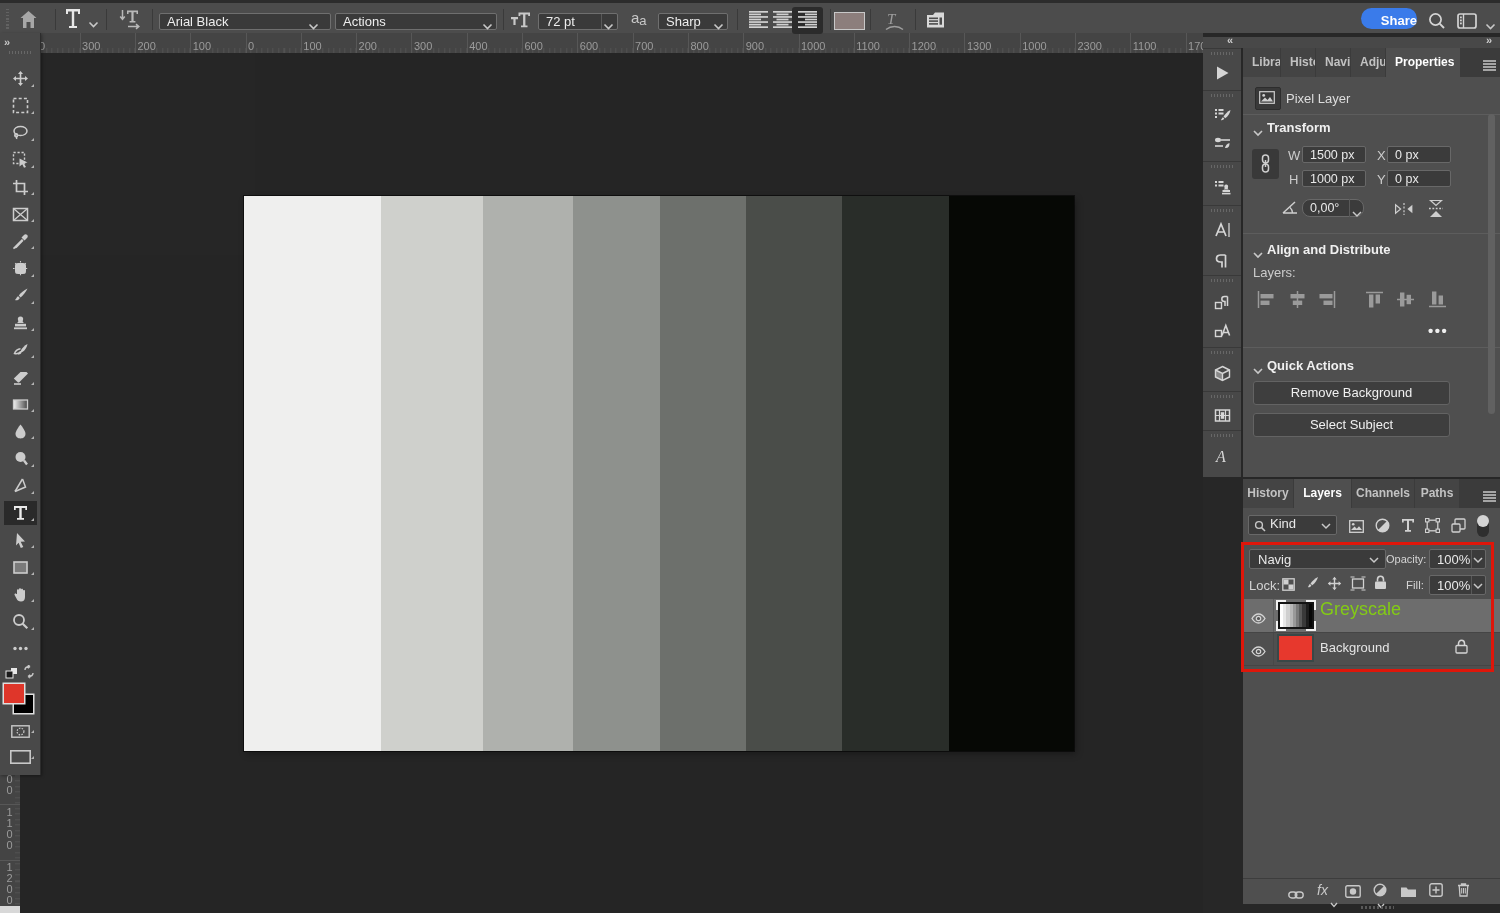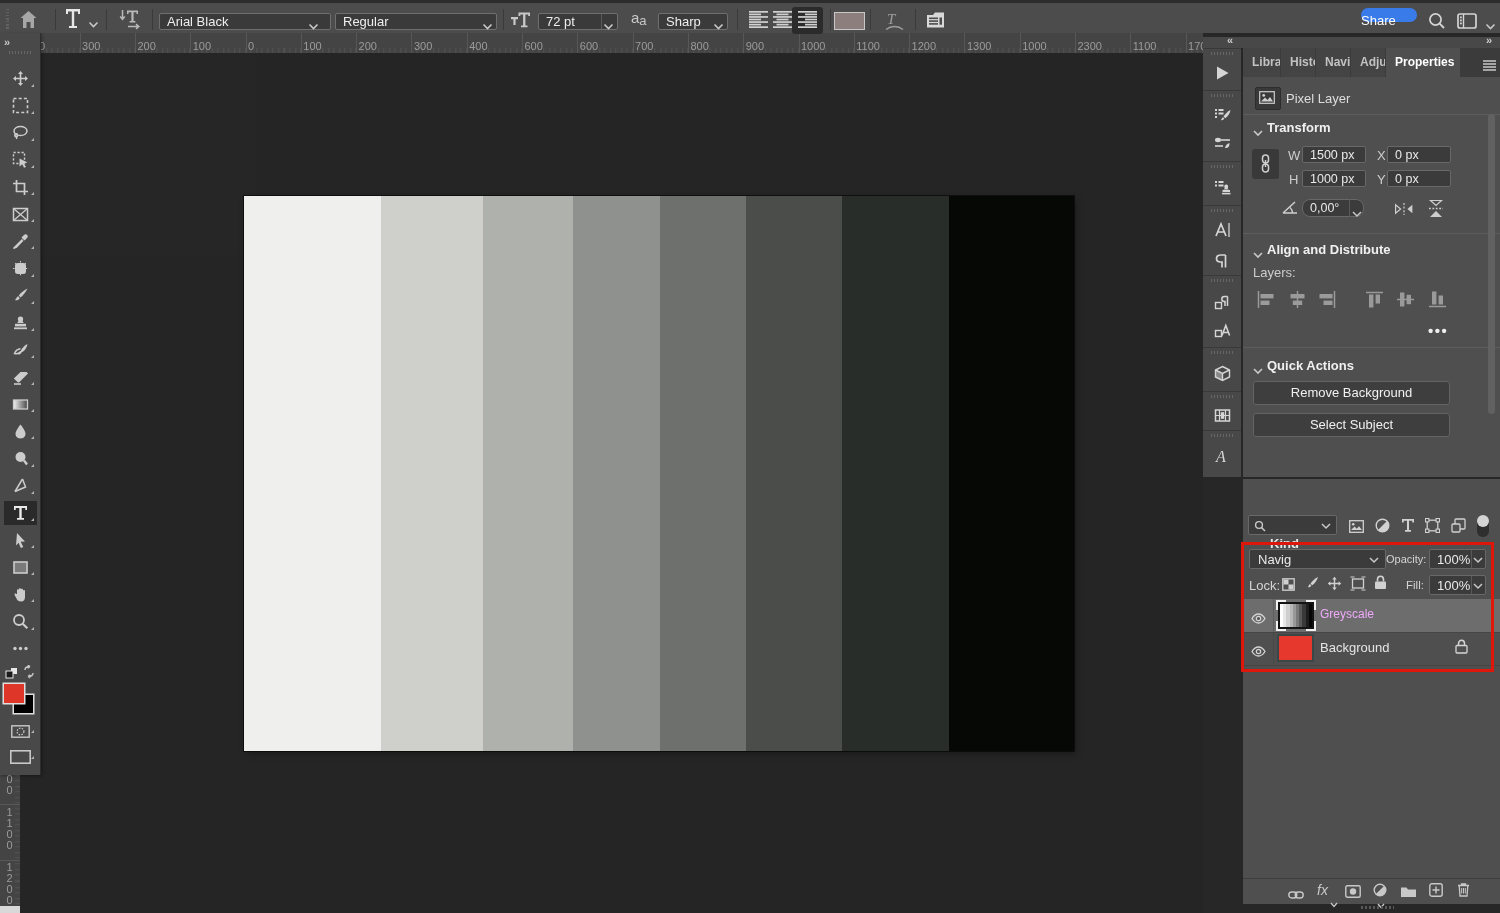--- a/index.html
+++ b/index.html
@@ -179,21 +179,21 @@
           <path d="M9 17.5 H19.5 M17 15.2 L19.8 17.5 L17 19.8" fill="none" stroke="#b9b9b9" stroke-width="1.5"></path>
         </svg></div>
 <div class="sep" style="left:152px;"></div>
 <div class="combo" style="left:159px;top:10px;width:172px;height:17px;">
         <span class="cv">Arial Black</span>
       </div>
 <div class="a" style="left:308px;top:14px;"><svg width="11" height="9" viewBox="0 0 11 9" style="">
           <path d="M1.5 2.5 L5.5 6.5 L9.5 2.5" fill="none" stroke="#c9c9c9" stroke-width="1.6"></path>
         </svg></div>
 <div class="combo" style="left:335px;top:10px;width:162px;height:17px;">
-        <span class="cv">Regular</span>
+        <span class="cv">Actions</span>
       </div>
 <div class="a" style="left:482px;top:14px;"><svg width="11" height="9" viewBox="0 0 11 9" style="">
           <path d="M1.5 2.5 L5.5 6.5 L9.5 2.5" fill="none" stroke="#c9c9c9" stroke-width="1.6"></path>
         </svg></div>
 <div class="sep" style="left:503px;"></div>
 <div class="a" style="left:510px;top:8px;"><svg width="21" height="19" viewBox="0 0 21 19" style="">
           <path d="M1 6 H8 V8.2 H5.6 V14 H3.4 V8.2 H1 Z" fill="#c9c9c9"></path>
           <path d="M8.5 1.5 H20 V5 H18.2 V3.6 H15.4 V14.5 H17.5 V16.3 H11 V14.5 H13.1 V3.6 H10.3 V5 H8.5 Z" fill="#c9c9c9"></path>
         </svg></div>
 <div class="combo" style="left:538px;top:10px;width:80px;height:17px;">
@@ -247,21 +247,21 @@
           <path d="M2 18.5 C7 14.5 14 14.5 19 18.5" fill="none" stroke="#9f9f9f" stroke-width="1.5"></path>
         </svg></div>
 <div class="sep" style="left:915px;"></div>
 <div class="a" style="left:926px;top:8px;"><svg width="19" height="18" viewBox="0 0 19 18" style="">
           <path d="M1 4 H7 L9 1.5 H18 V16.5 H1 Z" fill="#d9d9d9"></path>
           <rect x="3" y="6.5" width="9" height="1.6" fill="#4d4d4d"></rect>
           <rect x="3" y="9.3" width="9" height="1.6" fill="#4d4d4d"></rect>
           <rect x="3" y="12.1" width="9" height="1.6" fill="#4d4d4d"></rect>
           <rect x="13.5" y="6.5" width="2.5" height="7.2" fill="#4d4d4d"></rect>
         </svg></div>
-<div class="a" style="left:1361px;top:5px;width:56px;height:14px;background:#3b7ceb;border-radius:12.5px;color:#fff;font-size:13px;font-weight:normal;text-align:left;line-height:25px;">Share</div>
+<div class="a" style="left:1361px;top:5px;width:56px;height:21px;background:#3b7ceb;border-radius:12.5px;color:#fff;font-size:13px;font-weight:bold;text-align:right;line-height:25px;">Share</div>
 <div class="a" style="left:1428px;top:9px;"><svg width="18" height="18" viewBox="0 0 18 18" style="">
           <circle cx="7.5" cy="7.5" r="5.6" fill="none" stroke="#d5d5d5" stroke-width="1.7"></circle>
           <path d="M11.7 11.7 L16 16" stroke="#d5d5d5" stroke-width="1.9"></path>
         </svg></div>
 <div class="a" style="left:1457px;top:10px;"><svg width="20" height="16" viewBox="0 0 20 16" style="">
           <rect x="1" y="1" width="18" height="14" rx="2" fill="none" stroke="#d5d5d5" stroke-width="1.7"></rect>
           <path d="M6.5 1 V15" stroke="#d5d5d5" stroke-width="1.4"></path>
           <rect x="3" y="3.5" width="1.8" height="1.8" fill="#d5d5d5"></rect>
           <rect x="3" y="6.5" width="1.8" height="1.8" fill="#d5d5d5"></rect>
           <rect x="3" y="9.5" width="1.8" height="1.8" fill="#d5d5d5"></rect>
@@ -592,26 +592,35 @@
 <div class="a" style="left:0;top:299px;width:257px;height:1px;background:#5e5e5e;"></div>
 <div class="a" style="left:10px;top:313px;"><svg width="10" height="8" viewBox="0 0 10 8" style="">
           <path d="M1 2 L5 6 L9 2" fill="none" stroke="#c9c9c9" stroke-width="1.6"></path>
         </svg></div>
 <div class="shead" style="left:24px;top:310px;">Quick Actions</div>
 <div class="btn" style="top:333px;">Remove Background</div>
 <div class="btn" style="top:365px;">Select Subject</div>
 <div class="a" style="left:245px;top:66px;width:7px;height:300px;background:#626262;border-radius:3.5px;"></div>
 </div>
 <div class="a" style="left:1243px;top:479px;width:257px;height:425px;background:#505050;">
+<div class="a" style="left:0;top:0;width:257px;height:29px;background:#3c3c3c;">
+<div class="tab" style="left:0px;width:50px;text-align:center;">History</div>
+<div class="tab on" style="left:51px;width:57px;text-align:center;">Layers</div>
+<div class="tab" style="left:109px;width:62px;text-align:center;">Channels</div>
+<div class="tab" style="left:172px;width:44px;text-align:center;">Paths</div>
+<div class="a" style="left:240px;top:9px;"><svg width="13" height="11" viewBox="0 0 13 11" style="">
+            <path d="M0 1 H13 M0 4 H13 M0 7 H13 M0 10 H13" stroke="#c9c9c9" stroke-width="1.4"></path>
+          </svg></div>
+</div>
 <div class="field" style="left:5px;top:36px;width:89px;height:20px;">
 <svg width="12" height="12" viewBox="0 0 12 12" style="position:absolute;left:5px;top:4px;">
           <circle cx="5" cy="5" r="3.4" fill="none" stroke="#c9c9c9" stroke-width="1.4"></circle>
           <path d="M7.6 7.6 L11 11" stroke="#c9c9c9" stroke-width="1.5"></path>
         </svg>
-<span style="position:absolute;left:21px;top:20px;font-size:13px;color:#e9e9e9;font-weight:bold;">Kind</span>
+<span style="position:absolute;left:21px;top:0;font-size:13px;color:#e9e9e9;">Kind</span>
 <svg width="10" height="8" viewBox="0 0 10 8" style="position:absolute;right:5px;top:6px;">
           <path d="M1 2 L5 6 L9 2" fill="none" stroke="#c9c9c9" stroke-width="1.5"></path>
         </svg>
 </div>
 <div class="a" style="left:106px;top:40px;"><svg width="15" height="13" viewBox="0 0 15 13" style="">
           <rect x="0.7" y="0.7" width="13.6" height="11.6" fill="none" stroke="#d2d2d2" stroke-width="1.3"></rect>
           <circle cx="4.2" cy="4.2" r="1.3" fill="#d2d2d2"></circle>
           <path d="M2 10 L5.5 6.5 L7.8 8.8 L10 6.2 L13 10 Z" fill="#d2d2d2"></path>
         </svg></div>
 <div class="a" style="left:132px;top:39px;"><svg width="15" height="15" viewBox="0 0 15 15" style="">
@@ -695,21 +704,21 @@
 <div class="a" style="left:3.2px;top:0;width:3.3px;height:23px;background:#e8e8e8;"></div>
 <div class="a" style="left:6.4px;top:0;width:3.3px;height:23px;background:#d0d0d0;"></div>
 <div class="a" style="left:9.6px;top:0;width:3.3px;height:23px;background:#b8b8b8;"></div>
 <div class="a" style="left:12.8px;top:0;width:3.3px;height:23px;background:#9a9a9a;"></div>
 <div class="a" style="left:16.0px;top:0;width:3.3px;height:23px;background:#7a7a7a;"></div>
 <div class="a" style="left:19.2px;top:0;width:3.3px;height:23px;background:#5a5a5a;"></div>
 <div class="a" style="left:22.4px;top:0;width:3.3px;height:23px;background:#3a3a3a;"></div>
 <div class="a" style="left:25.6px;top:0;width:3.3px;height:23px;background:#1e1e1e;"></div>
 <div class="a" style="left:28.8px;top:0;width:3.3px;height:23px;background:#070707;"></div>
 </div>
-<div class="txt" style="left:77px;top:128px;color:#f0abfc;font-size:12px;">Greyscale</div>
+<div class="txt" style="left:77px;top:120px;color:#84cc16;font-size:18px;">Greyscale</div>
 <div class="a" style="left:8px;top:164px;"><svg width="15" height="11" viewBox="0 0 15 11" style="">
           <path d="M1 5.5 C3 2.2 5.5 1 7.5 1 C9.5 1 12 2.2 14 5.5 C12 8.8 9.5 10 7.5 10 C5.5 10 3 8.8 1 5.5 Z" fill="none" stroke="#d6d6d6" stroke-width="1.3"></path>
           <circle cx="7.5" cy="5.5" r="2.2" fill="#555555" stroke="#d6d6d6" stroke-width="1.2"></circle>
         </svg></div>
 <div class="a" style="left:30px;top:153px;width:1px;height:33px;background:#494949;"></div>
 <div class="a" style="left:36px;top:157px;width:33px;height:24px;background:#e8392e;box-shadow:0 0 0 2px #3a4848;"></div>
 <div class="txt" style="left:77px;top:161px;color:#e6e6e6;font-size:13px;">Background</div>
 <div class="a" style="left:212px;top:160px;"><svg width="13" height="15" viewBox="0 0 13 15" style="">
           <rect x="1" y="6.5" width="11" height="7.5" rx="1" fill="none" stroke="#d6d6d6" stroke-width="1.3"></rect>
           <path d="M3.5 6.5 V4.5 C3.5 2.6 4.8 1.2 6.5 1.2 C8.2 1.2 9.5 2.6 9.5 4.5 V6.5" fill="none" stroke="#d6d6d6" stroke-width="1.5"></path>

